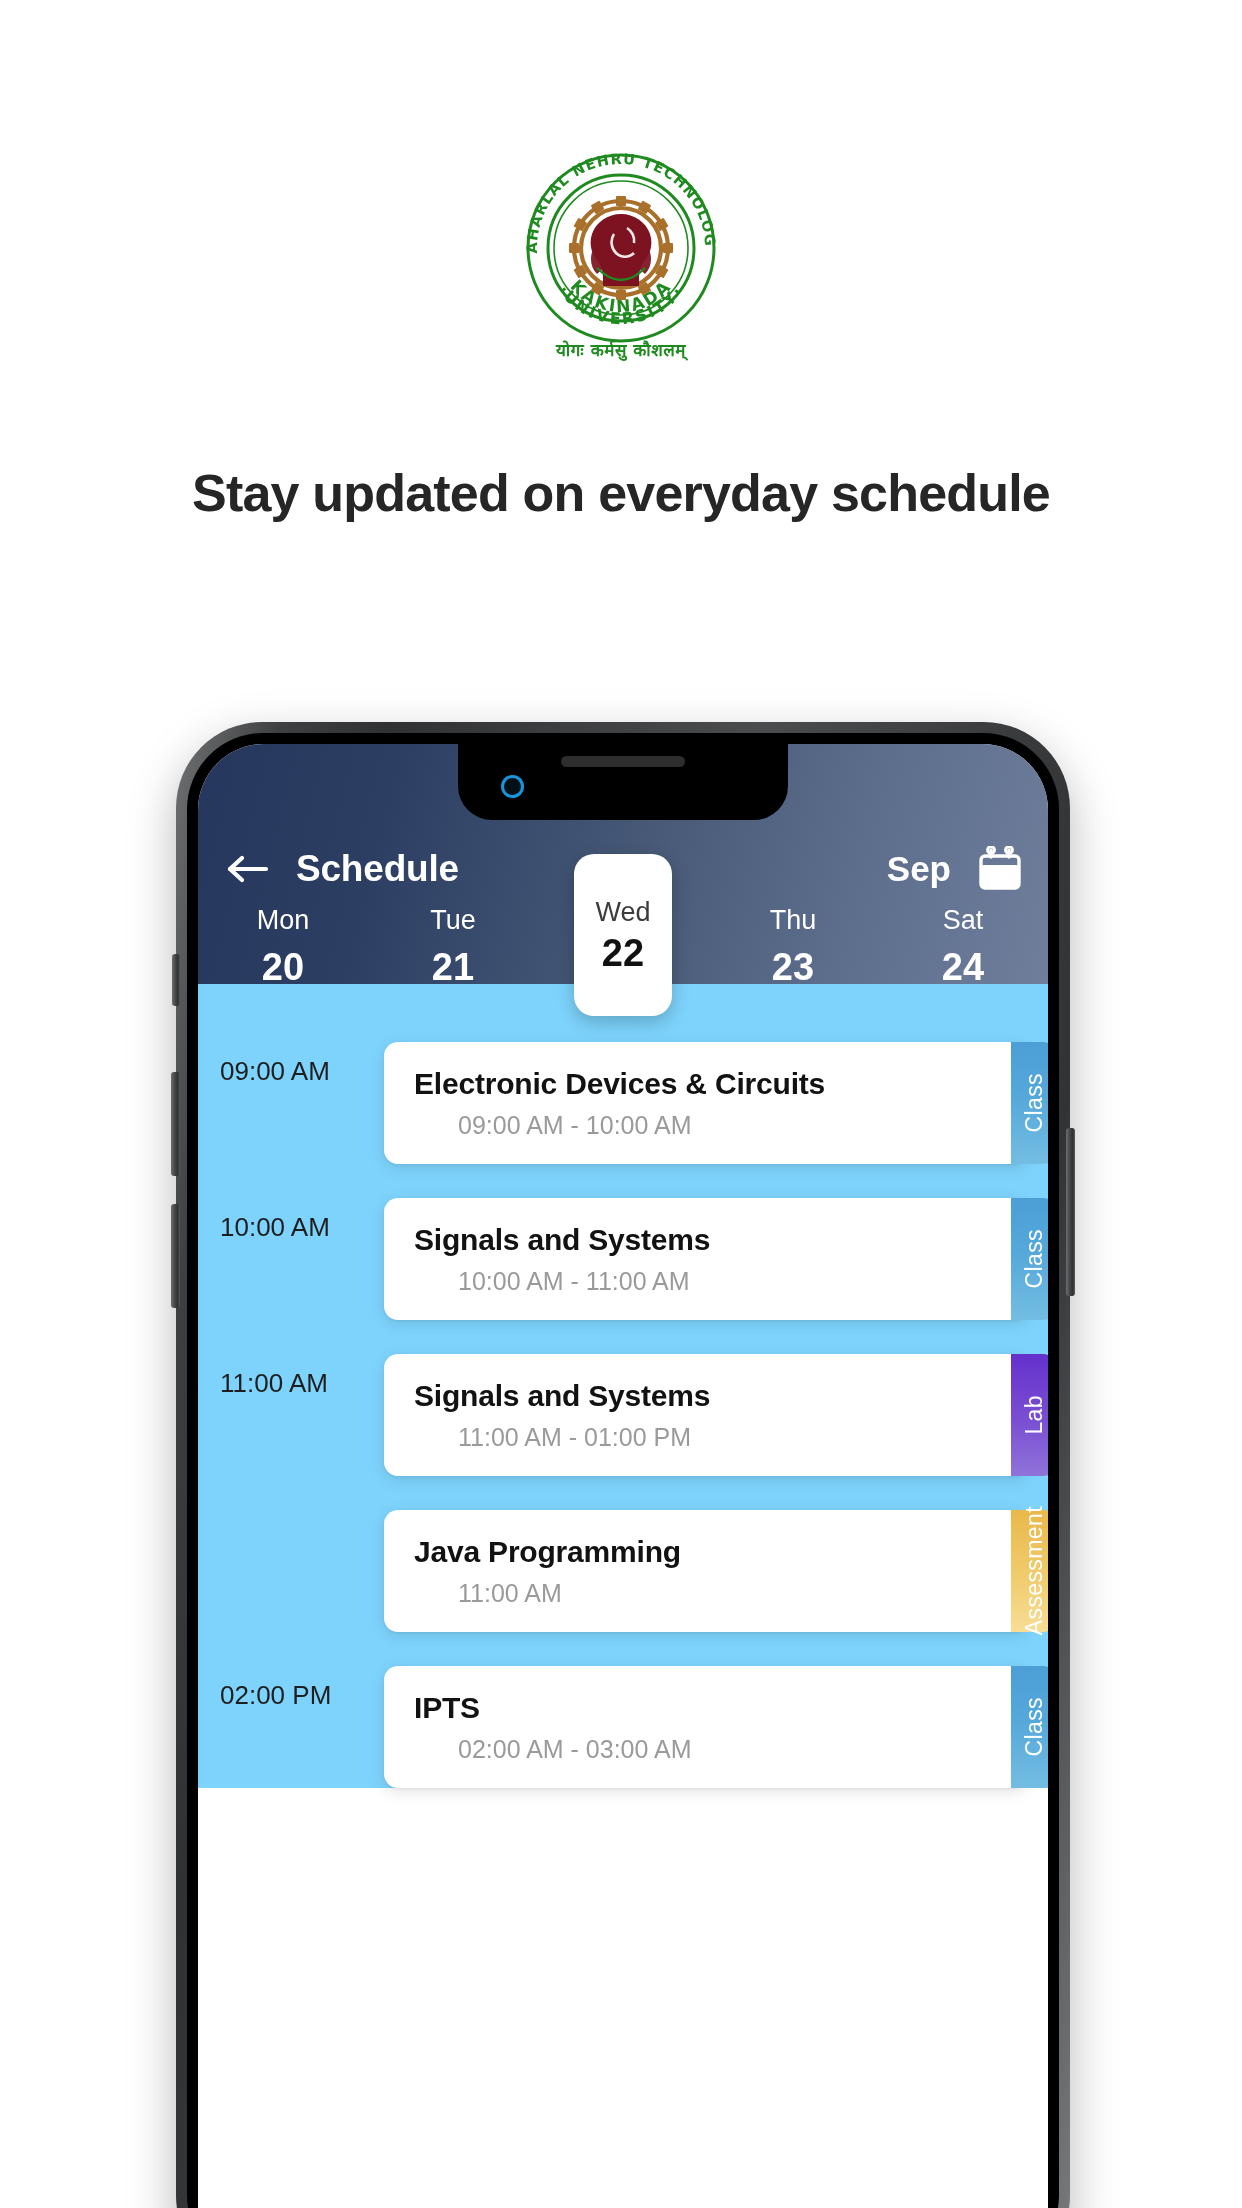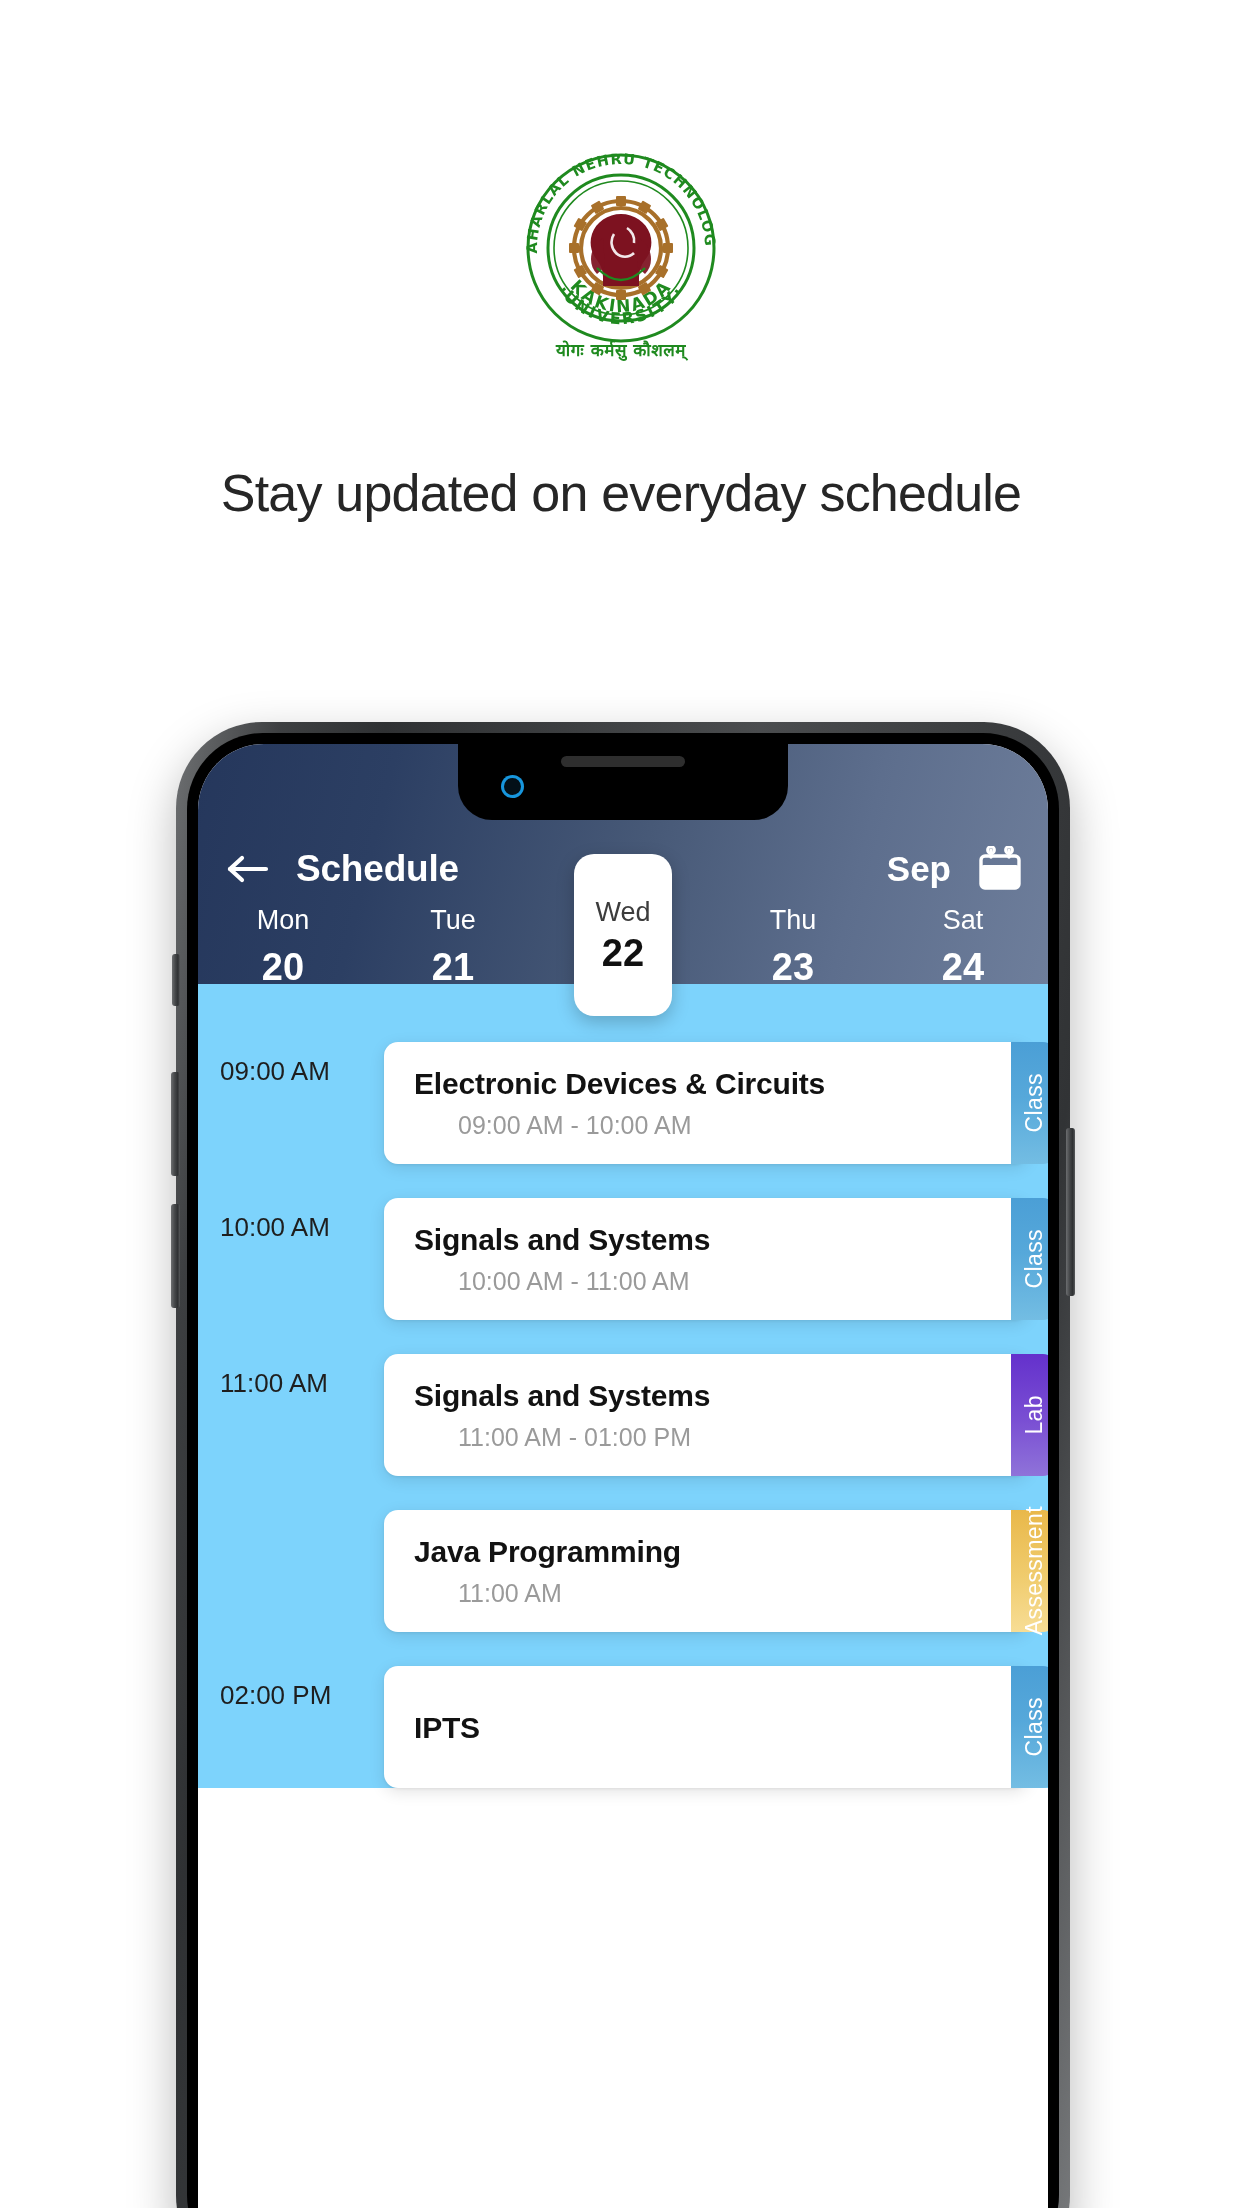--- a/index.html
+++ b/index.html
@@ -42,21 +42,21 @@
     letter-spacing:0.5px;
   }
 
   
   .headline {
     position:absolute;
     left:120px; right:120px;
     top:462px;
     text-align:center;
     font-size:52px;
-    font-weight:400;
+    font-weight:700;
     line-height:1.22;
     color:#262626;
     letter-spacing:-0.8px;
   }
 
   
   .phone {
     position:absolute;
     left:176px;
     top:722px;
@@ -445,20 +445,21 @@
             <div class="card-tab tab-assessment">
               <span>Assessment</span>
             </div>
           </div>
         </div>
 
         <div class="sched-row">
           <div class="row-time">02:00 PM</div>
           <div class="card">
             <div class="card-title">IPTS</div>
+            <div class="card-sub">02:00 AM - 03:00 AM</div>
             <div class="card-tab tab-class">
               <span>Class</span>
             </div>
           </div>
         </div>
 
       </div>
     </div>
   </div>
 </div>

